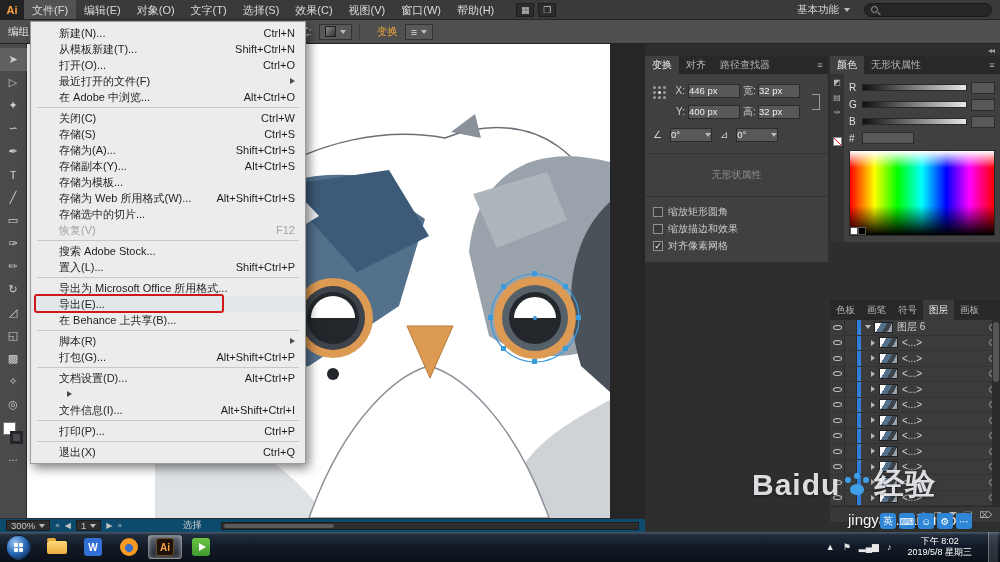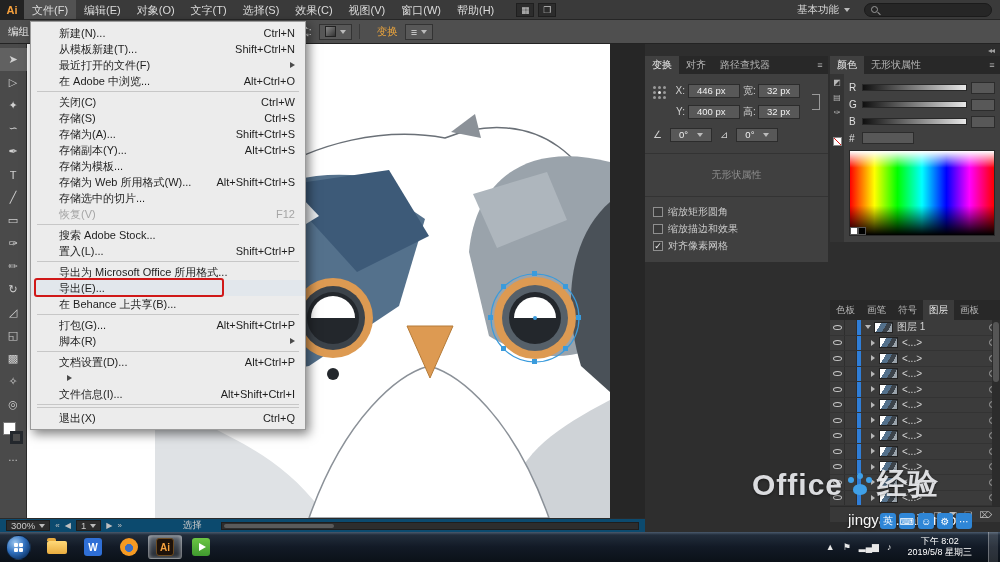--- a/index.html
+++ b/index.html
@@ -70,21 +70,21 @@
 .pg-menu{margin-left:auto;width:16px;text-align:center;line-height:18px;color:#b5b5b5;font-size:9px}
 .pg-transform{position:absolute;left:0;top:12px;width:183px}
 .pg-body{background:#404040;padding:6px 8px 8px}
 .t-grid{display:flex;align-items:flex-start}
 .refpoint{display:grid;grid-template-columns:repeat(3,4px);grid-template-rows:repeat(3,4px);gap:1px;margin:6px 6px 0 0}
 .refpoint i{width:3px;height:3px;background:#9a9a9a;border-radius:50%}
 .refpoint i:nth-child(5){background:#e8e8e8}
 .t-fields{flex:1}
 .t-row{display:flex;align-items:center;height:21px;font-size:10px;color:#cfcfcf;gap:3px}
 .t-lab{width:12px;text-align:right}
-.t-field{display:flex;align-items:center;justify-content:space-between;background:#585858;border:1px solid #2c2c2c;height:14px;padding:0 8px;font-size:9.5px;color:#f0f0f0}
+.t-field{display:flex;align-items:center;justify-content:space-between;background:#585858;border:1px solid #2c2c2c;height:14px;padding:0 0;font-size:9.5px;color:#f0f0f0}
 .t-field.w1{width:52px}
 .t-field.w2{width:42px}
 .chain{width:8px;height:16px;border:1px solid #9a9a9a;border-left:none;margin:14px 0 0 2px}
 .t-rot{margin-top:2px;gap:8px}
 .t-ico{font-size:10px;color:#cfcfcf}
 .t-empty{color:#8d8d8d;font-size:10px;text-align:center;padding:14px 0;border-top:1px solid #333;border-bottom:1px solid #333;margin:8px -8px 0}
 .t-opts{padding-top:6px}
 .opt{display:flex;align-items:center;height:17px;font-size:10px;color:#c9c9c9;gap:5px}
 .cb{width:10px;height:10px;background:#3a3a3a;border:1px solid #8f8f8f;font-size:9px;line-height:8px;text-align:center;color:#efefef;flex:none}
 
@@ -308,20 +308,24 @@
   <div class="filemenu">
     <div class="mrow">
         <span class="ml">新建(N)...</span>
         <span class="ms">Ctrl+N</span>
       </div>
     <div class="mrow">
         <span class="ml">从模板新建(T)...</span>
         <span class="ms">Shift+Ctrl+N</span>
       </div>
     <div class="mrow">
+        <span class="ml">打开(O)...</span>
+        <span class="ms">Ctrl+O</span>
+      </div>
+    <div class="mrow">
         <span class="ml">最近打开的文件(F)</span>
         <span class="subarrow"></span>
       </div>
     <div class="mrow">
         <span class="ml">在 Adobe 中浏览...</span>
         <span class="ms">Alt+Ctrl+O</span>
       </div>
     <div class="msep"></div>
     <div class="mrow">
         <span class="ml">关闭(C)</span>
@@ -373,40 +377,44 @@
       <span class="ml">导出(E)...</span>
         <span class="ms"></span>
       <span class="red-box"></span>
     </div>
     <div class="mrow">
         <span class="ml">在 Behance 上共享(B)...</span>
         <span class="ms"></span>
       </div>
     <div class="msep"></div>
     <div class="mrow">
+        <span class="ml">脚本(R)</span>
+        <span class="subarrow"></span>
+      </div>
+    <div class="mrow">
         <span class="ml">打包(G)...</span>
         <span class="ms">Alt+Shift+Ctrl+P</span>
       </div>
-    <div class="mrow">
-        <span class="ml">脚本(R)</span>
-        <span class="subarrow"></span>
-      </div>
     <div class="msep"></div>
     <div class="mrow">
         <span class="ml">文档设置(D)...</span>
         <span class="ms">Alt+Ctrl+P</span>
       </div>
     <div class="mrow">
         <span class="subarrow"></span>
       </div>
     <div class="mrow">
         <span class="ml">文件信息(I)...</span>
         <span class="ms">Alt+Shift+Ctrl+I</span>
       </div>
     <div class="msep"></div>
+    <div class="mrow">
+        <span class="ml">打印(P)...</span>
+        <span class="ms">Ctrl+P</span>
+      </div>
     <div class="msep"></div>
     <div class="mrow">
         <span class="ml">退出(X)</span>
         <span class="ms">Ctrl+Q</span>
       </div>
   </div>
 
   <div class="dock">
     <div class="dock-top">
       <span class="collapse">◂◂</span>
@@ -539,21 +547,21 @@
       <div class="lrow">
         <span class="c-eye">
             <i class="eye"></i>
           </span>
         <span class="c-lock"></span>
         <span class="c-color"></span>
         <span class="c-arr">
             <i class="tri-d"></i>
           </span>
         <span class="c-thumb"></span>
-        <span class="c-name">图层 1</span>
+        <span class="c-name">图层 6</span>
         <span class="c-target"></span>
       </div>
       <div class="lrow">
           <span class="c-eye">
             <i class="eye"></i>
           </span>
           <span class="c-lock"></span>
           <span class="c-color"></span>
           <span class="c-arr sub">
             <i class="tri-r"></i>
@@ -719,21 +727,21 @@
     <span class="sb-nav">▶</span>
     <span class="sb-nav">»</span>
     <span class="sb-status">选择</span>
     <div class="sb-scroll">
         <div class="sb-thumb"></div>
       </div>
   </div>
 
   <div class="wm">
     <div class="wm-title">
-      <span>Office</span>
+      <span>Baidu</span>
       <span class="paw">
           <span class="paw-pad"></span>
           <i></i>
           <i></i>
           <i></i>
         </span>
       <span>经验</span>
     </div>
     <div class="wm-url">jingyan.baidu.com</div>
   </div>

